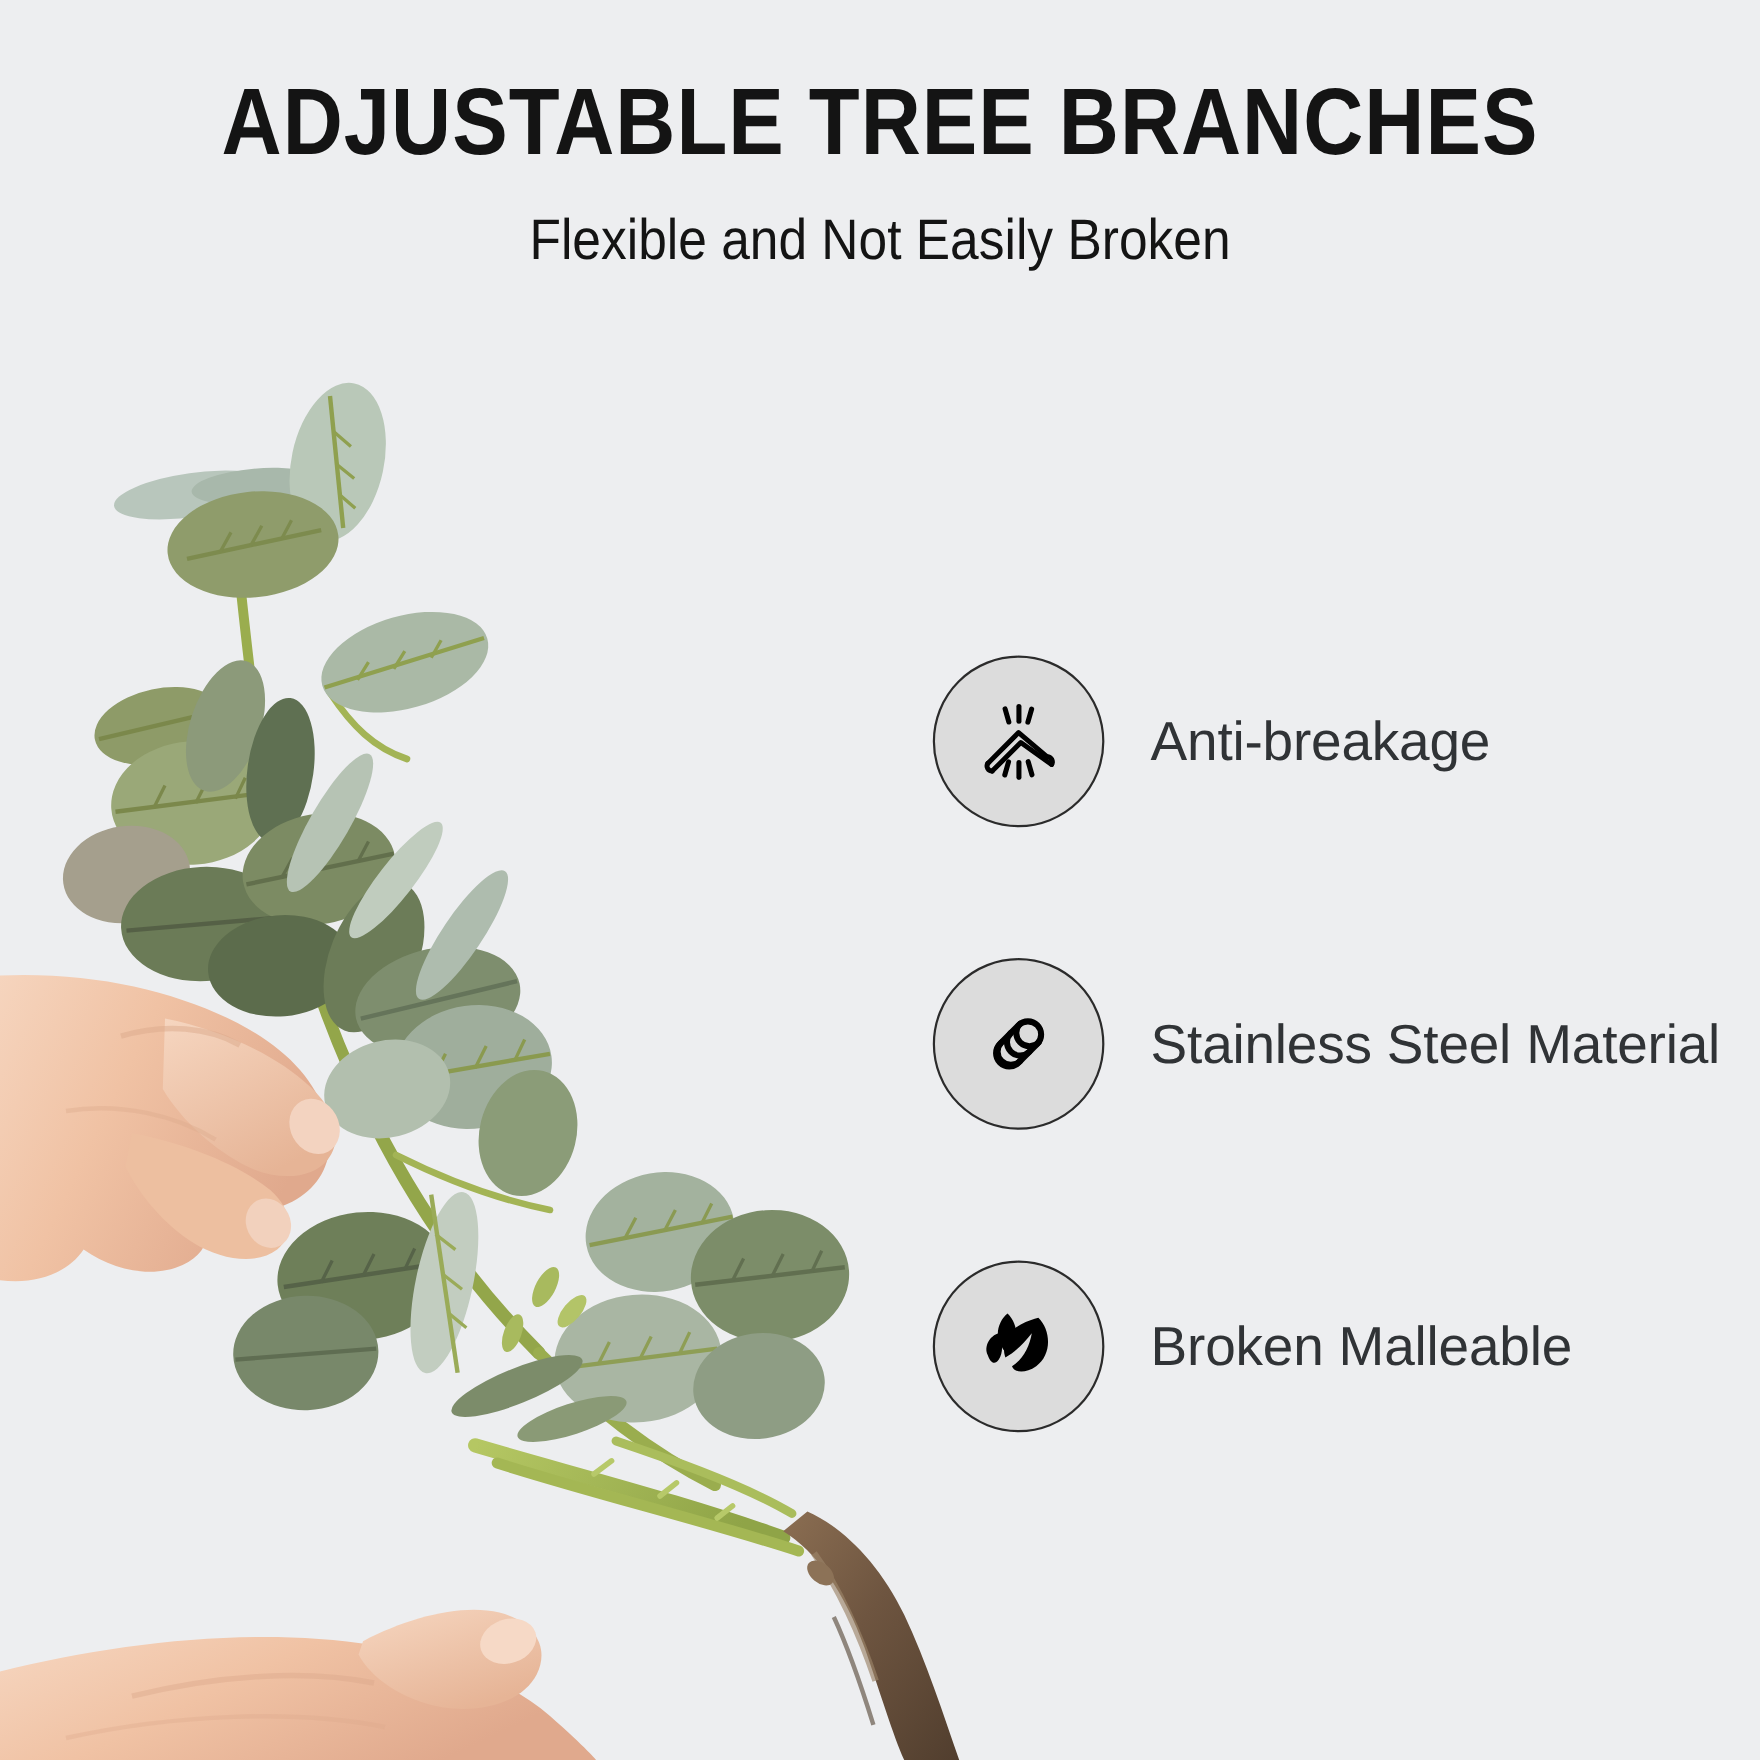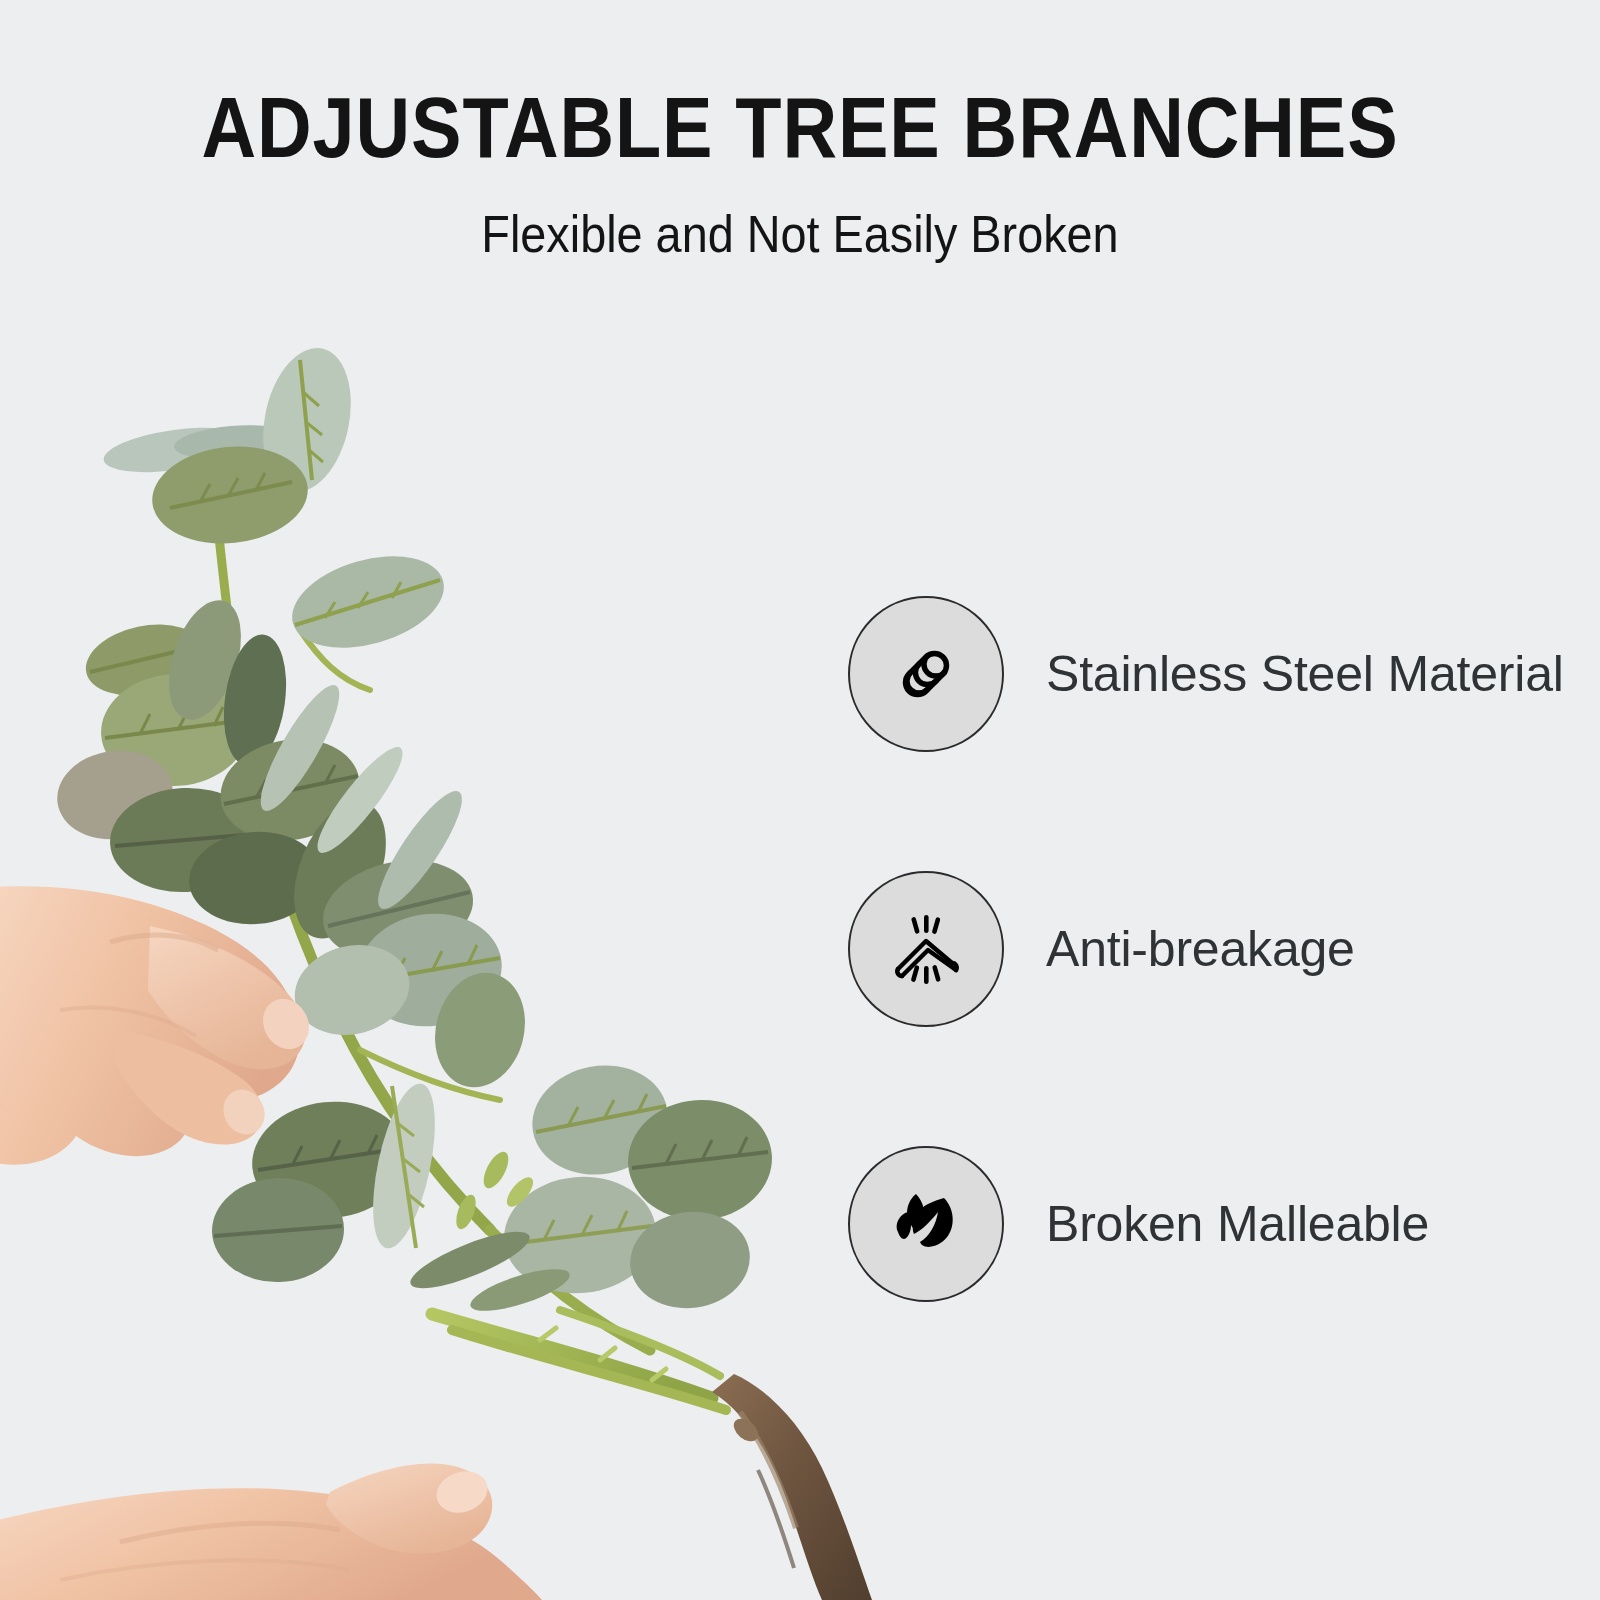--- a/index.html
+++ b/index.html
@@ -11,21 +11,21 @@
     height: 1600px;
     background: #edeef0;
     font-family: "Liberation Sans", sans-serif;
     overflow: hidden;
     position: relative;
   }
 
   
   .header {
     position: absolute;
-    top: 16px;
+    top: 0;
     left: 0;
     width: 1600px;
     text-align: center;
     padding-top: 68px;
   }
   .title {
     font-family: "Liberation Sans Narrow", "Liberation Sans", sans-serif;
     font-weight: 700;
     font-size: 86px;
     line-height: 1;
@@ -257,36 +257,20 @@
              C 476 1216, 440 1228, 402 1222 C 366 1216, 336 1194, 326 1174 Z" fill="url(#skinG2)"></path>
     <ellipse cx="462" cy="1162" rx="26" ry="20" fill="#f6d9c6" transform="rotate(-18 462 1162)"></ellipse>
 
     <path d="M120 1212 C 200 1192, 280 1188, 340 1200" stroke="#dca98c" stroke-width="5" fill="none" opacity="0.45"></path>
     <path d="M60 1250 C 160 1228, 270 1224, 350 1240" stroke="#dca98c" stroke-width="4" fill="none" opacity="0.35"></path>
   </g>
 </svg>
 </div>
 
 <div class="features">
-
-  <div class="feature-row">
-    <div class="icon-circle">
-      <span>
-        <svg width="80" height="80" viewBox="0 0 80 80" xmlns="http://www.w3.org/2000/svg">
-          <g transform="rotate(-45 40 40)" fill="none" stroke="#000" stroke-width="5.5" stroke-linecap="round" stroke-linejoin="round">
-            <rect x="16" y="28" width="48" height="24" rx="12"></rect>
-            <path d="M30 28 a12 12 0 0 0 0 24"></path>
-            <path d="M42 28 a12 12 0 0 0 0 24"></path>
-            <path d="M54 28 a12 12 0 0 0 0 24"></path>
-          </g>
-        </svg>
-      </span>
-    </div>
-    <div class="feature-label">Stainless Steel Material</div>
-  </div>
 
   <div class="feature-row">
     <div class="icon-circle">
       <span>
         <svg width="84" height="84" viewBox="0 0 84 84" xmlns="http://www.w3.org/2000/svg">
           <g fill="none" stroke="#000" stroke-width="4.5" stroke-linecap="round" stroke-linejoin="round">
             <path d="M14 62 L 42 34 L 68 56"></path>
             <path d="M18 69 L 44 43 L 72 63"></path>
             <path d="M14 62 a4.6 4.6 0 0 0 4 7"></path>
             <path d="M68 56 a4.6 4.6 0 0 1 4 7"></path>
@@ -301,20 +285,36 @@
           </g>
         </svg>
       </span>
     </div>
     <div class="feature-label">Anti-breakage</div>
   </div>
 
   <div class="feature-row">
     <div class="icon-circle">
       <span>
+        <svg width="80" height="80" viewBox="0 0 80 80" xmlns="http://www.w3.org/2000/svg">
+          <g transform="rotate(-45 40 40)" fill="none" stroke="#000" stroke-width="5.5" stroke-linecap="round" stroke-linejoin="round">
+            <rect x="16" y="28" width="48" height="24" rx="12"></rect>
+            <path d="M30 28 a12 12 0 0 0 0 24"></path>
+            <path d="M42 28 a12 12 0 0 0 0 24"></path>
+            <path d="M54 28 a12 12 0 0 0 0 24"></path>
+          </g>
+        </svg>
+      </span>
+    </div>
+    <div class="feature-label">Stainless Steel Material</div>
+  </div>
+
+  <div class="feature-row">
+    <div class="icon-circle">
+      <span>
         <svg width="80" height="80" viewBox="0 0 80 80" xmlns="http://www.w3.org/2000/svg" fill="#000">
           <path d="M24 38 C 18 30, 22 16, 30 10 C 38 18, 40 30, 36 40 C 32 48, 26 46, 24 38 Z"></path>
           <path d="M12 48 C 8 40, 14 30, 22 28 C 26 36, 26 46, 22 52 C 18 58, 14 54, 12 48 Z"></path>
           <path d="M58 14 C 70 26, 70 48, 56 58 C 46 65, 36 64, 34 58 C 44 52, 50 40, 52 28 C 44 38, 36 46, 28 50 C 24 40, 30 26, 42 20 C 48 17, 54 15, 58 14 Z"></path>
         </svg>
       </span>
     </div>
     <div class="feature-label">Broken Malleable</div>
   </div>
 

